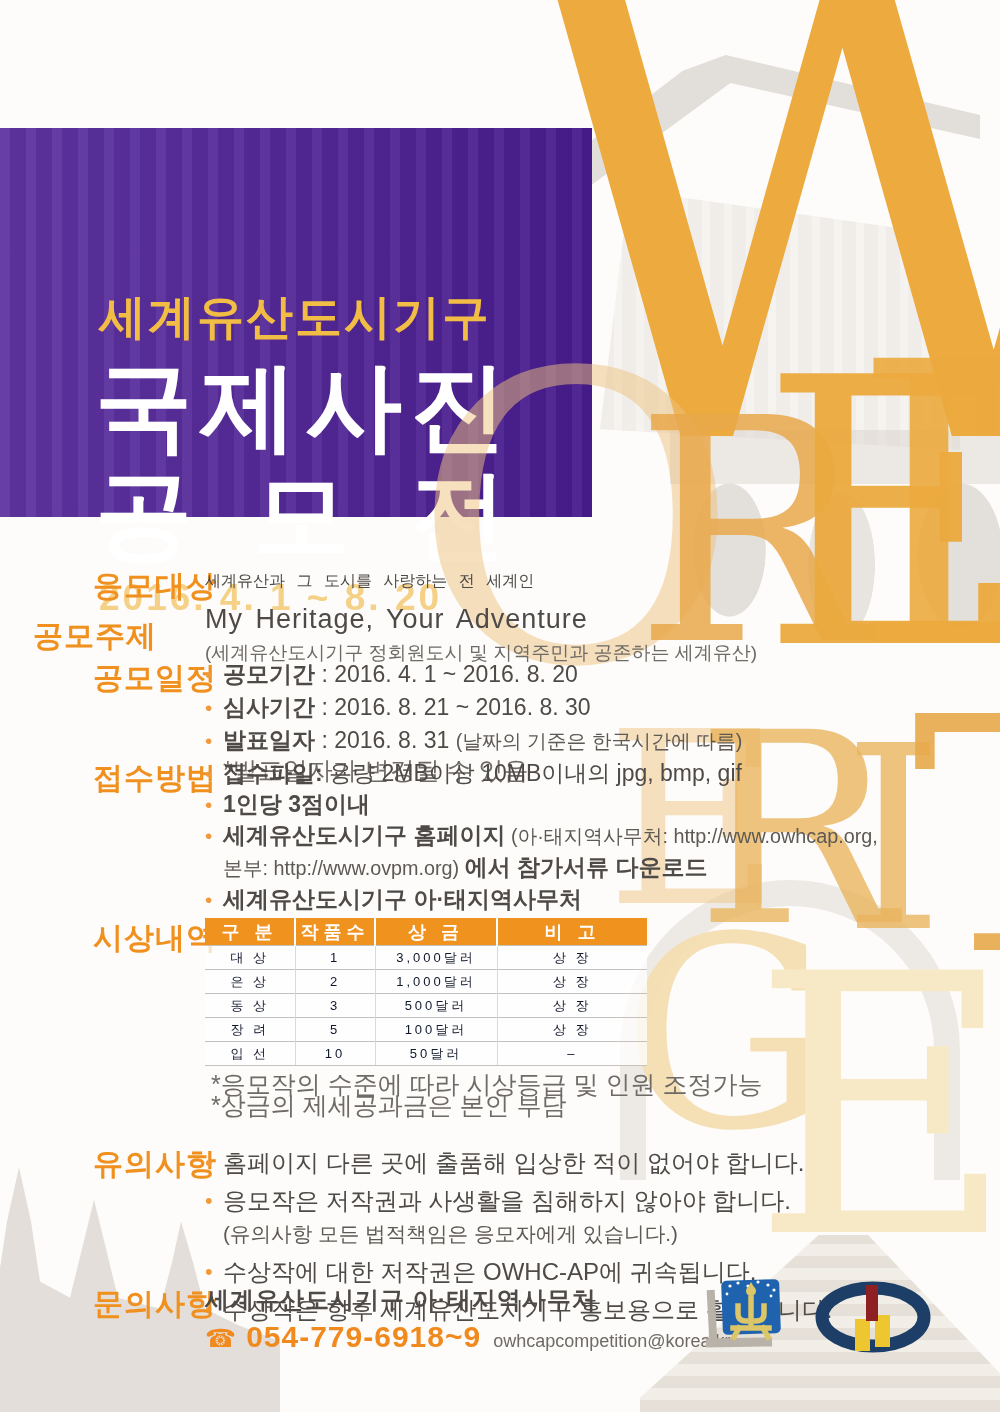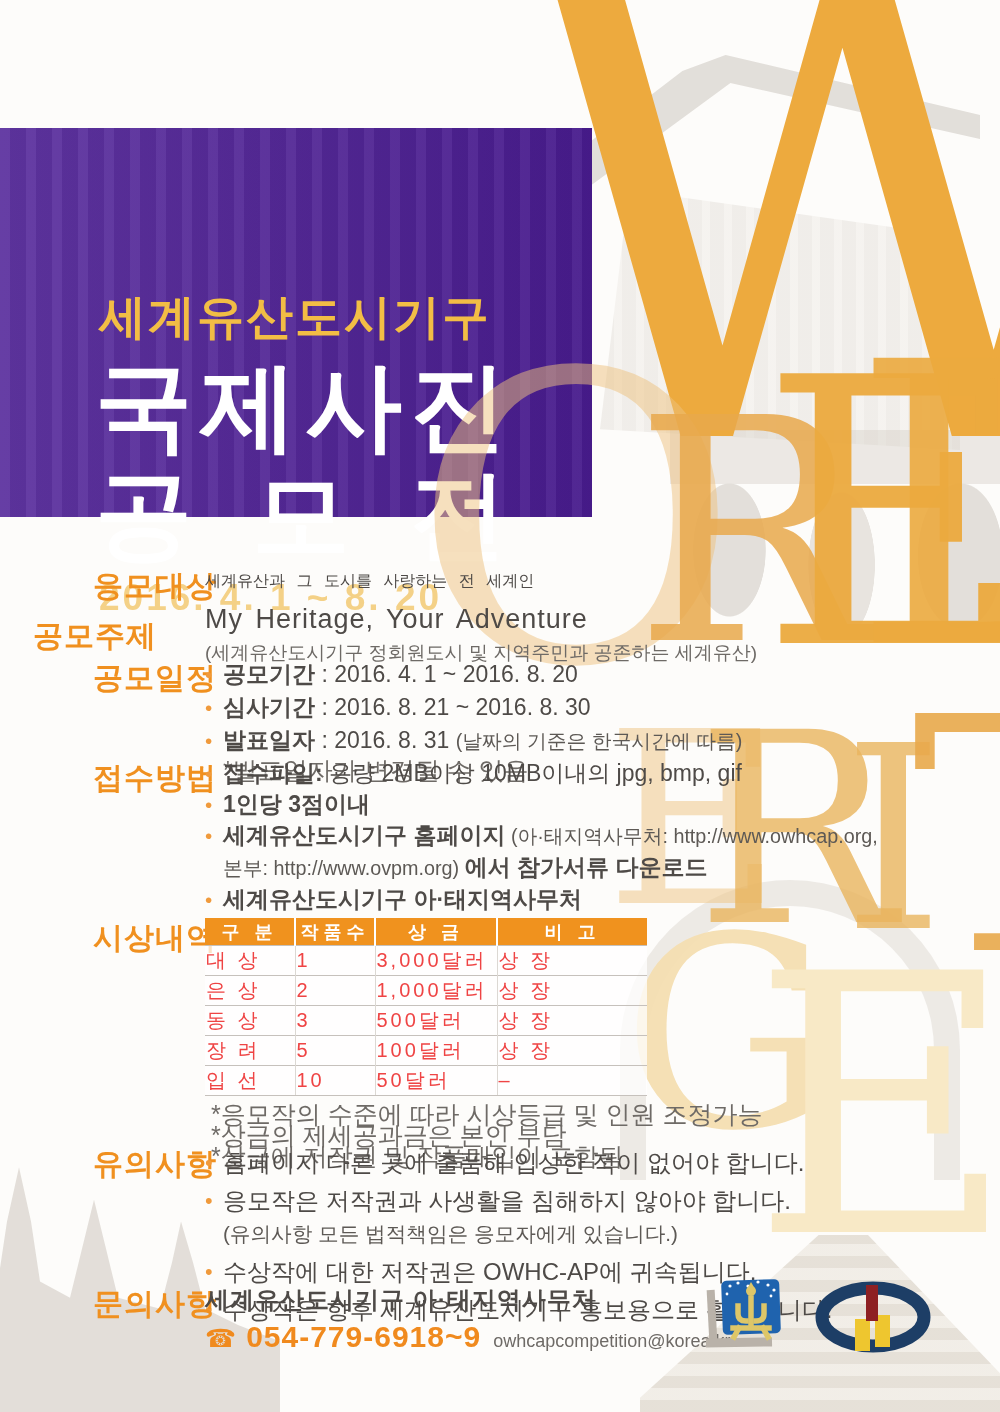--- a/index.html
+++ b/index.html
@@ -120,21 +120,21 @@
     padding-left:18px;font-size:25px;color:#6e6a66;line-height:24px;white-space:nowrap;
   }
   
   .awards-table{border-collapse:collapse;width:442px;background:rgba(255,255,255,.75);}
   .awards-table th{
     background:#f0921e;color:#ffffff;font-weight:bold;font-size:18px;
     height:25px;border-right:2px solid #ffffff;letter-spacing:5px;
   }
   .awards-table th:last-child{border-right:none;}
   .awards-table td{
-    text-align:left;font-size:20px;color:#ef4444;height:21px;
+    text-align:center;font-size:13px;color:#0f172a;height:21px;
     border-top:1px solid #c6c1bc;border-right:1px solid #dcd8d3;letter-spacing:3px;
   }
   .awards-table td:last-child{border-right:none;}
   .awards-table tr:last-child td{border-bottom:1px solid #c6c1bc;}
   .awards-table col.c1{width:90px;} .awards-table col.c2{width:80px;}
   .awards-table col.c3{width:122px;} .awards-table col.c4{width:150px;}
   .awards-notes{margin-top:8px;}
   .awards-notes .list-note{padding-left:6px;line-height:21px;}
   
   .contact-org{font-size:24px;font-weight:bold;color:#4e4a47;letter-spacing:1px;white-space:nowrap;}
@@ -275,21 +275,20 @@
               <td>입 선</td>
               <td>10</td>
               <td>50달러</td>
               <td>–</td>
             </tr>
           </tbody>
         </table>
       <div class="awards-notes">
           <div class="list-note">*응모작의 수준에 따라 시상등급 및 인원 조정가능</div>
           <div class="list-note">*상금의 제세공과금은 본인 부담</div>
-          <div class="list-note">*상금에 저작권 및 작품매입이 포함됨</div>
         </div>
     </div>
   </section>
 
   <section class="section sec-notice">
     <div class="s-label">유의사항</div>
     <div class="s-body">
       <div>
           <div class="bl-line"><span class="dot">•</span><span>홈페이지 다른 곳에 출품해 입상한 적이 없어야 합니다.</span></div>
           <div class="bl-line"><span class="dot">•</span><span>응모작은 저작권과 사생활을 침해하지 않아야 합니다.</span></div>

